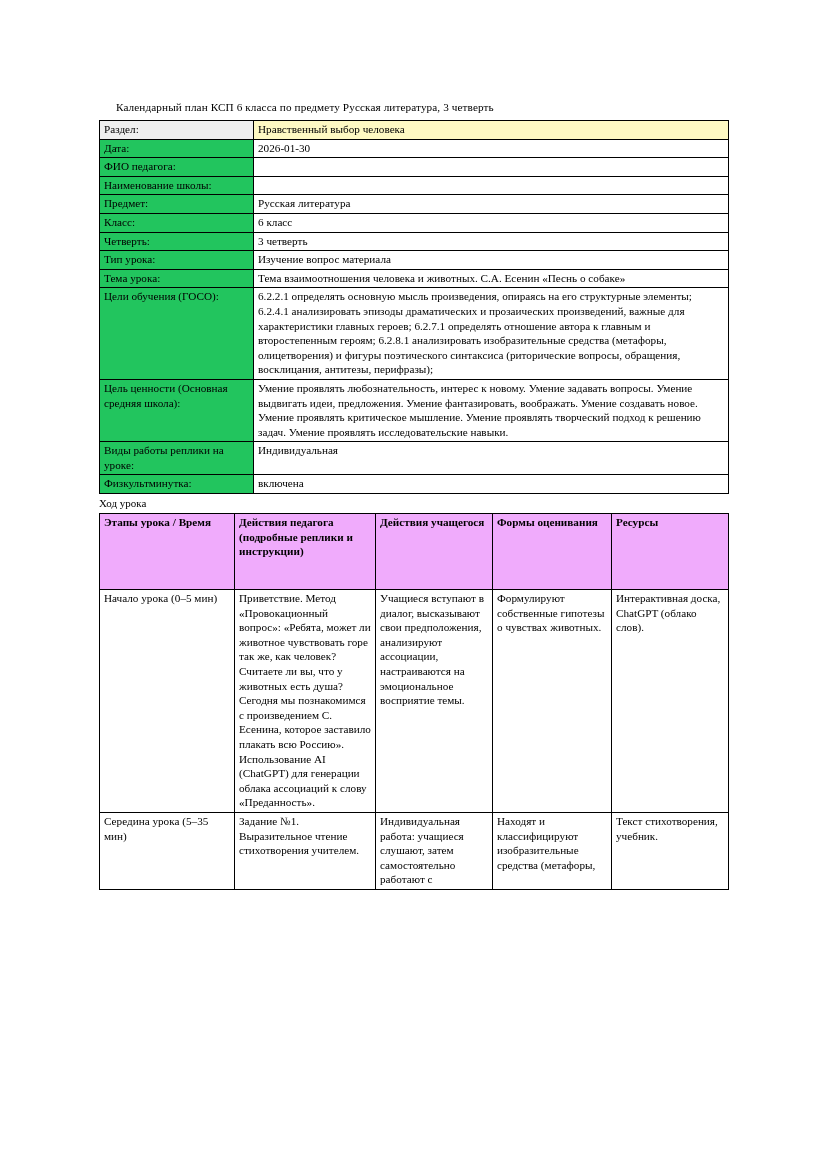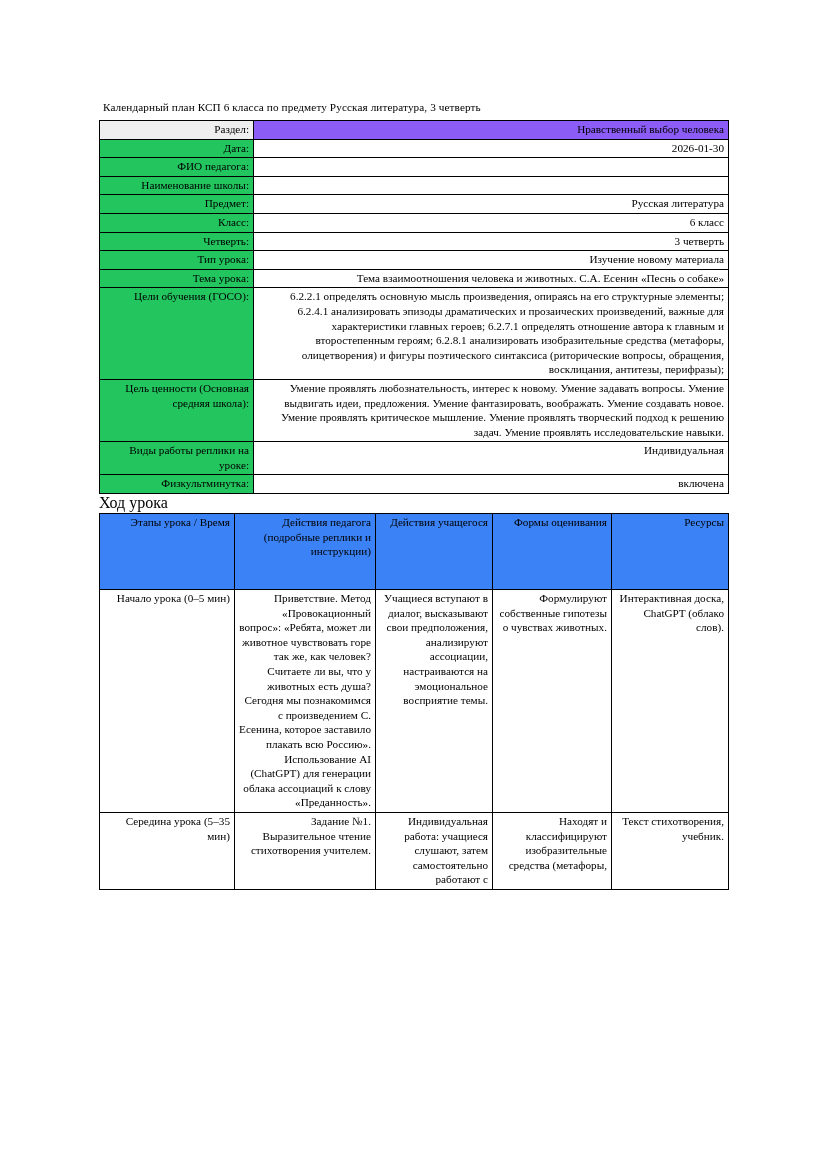--- a/index.html
+++ b/index.html
@@ -19,62 +19,63 @@
   .page {
     position: relative;
     width: 827px;
     height: 1170px;
     box-sizing: border-box;
     padding: 100px 99px 0 99px;
   }
   .doc-title {
     font-size: 11.2px;
     line-height: 14px;
-    margin: 0 0 6px 4px;
+    margin: 0 0 6px 17px;
     white-space: nowrap;
     letter-spacing: 0.01em;
   }
   .section-caption {
-    font-size: 16px;
+    font-size: 11px;
     line-height: 14px;
     margin: 2px 0 3px 0;
   }
   table.doc-table {
     border-collapse: collapse;
     width: 629px;
     table-layout: fixed;
     font-size: 11.2px;
     line-height: 14.6px;
   }
   table.doc-table td,
   table.doc-table th {
     border: 1px solid #000000;
     vertical-align: top;
     padding: 1px 4px 2px 4px;
-    text-align: right;
+    text-align: left;
     font-weight: normal;
     word-wrap: break-word;
     overflow-wrap: break-word;
     hyphens: none;
   }
   
   .info-table col.c-label { width: 154px; }
   .info-table col.c-value { width: 475px; }
-  .info-table tr.shaded td { background: #8b5cf6; }
+  .info-table tr.shaded td { background: #fef9c3; }
   .info-table td.label { background: #22c55e; }
   .info-table tr.shaded td.label { background: #efefef; }
   
   .flow-table col.c1 { width: 135px; }
   .flow-table col.c2 { width: 141px; }
   .flow-table col.c3 { width: 117px; }
   .flow-table col.c4 { width: 119px; }
   .flow-table col.c5 { width: 117px; }
   .flow-table thead td {
-    background: #3b82f6;
+    background: #f0abfc;
     height: 72px;
+    font-weight: bold;
   }
   .flow-table tbody td { background: #ffffff; font-family: Liberation Serif, serif; }
 </style>
 </head>
 <body>
 
 <div class="page">
 
   <div class="doc-title">Календарный план КСП 6 класса по предмету Русская литература, 3 четверть</div>
 
@@ -107,21 +108,21 @@
       <tr>
         <td class="label">Класс:</td>
         <td class="value">6 класс</td>
       </tr>
       <tr>
         <td class="label">Четверть:</td>
         <td class="value">3 четверть</td>
       </tr>
       <tr>
         <td class="label">Тип урока:</td>
-        <td class="value">Изучение новому материала</td>
+        <td class="value">Изучение вопрос материала</td>
       </tr>
       <tr>
         <td class="label">Тема урока:</td>
         <td class="value">Тема взаимоотношения человека и животных. С.А. Есенин «Песнь о собаке»</td>
       </tr>
       <tr>
         <td class="label">Цели обучения (ГОСО):</td>
         <td class="value">6.2.2.1 определять основную мысль произведения, опираясь на его структурные элементы; 6.2.4.1 анализировать эпизоды драматических и прозаических произведений, важные для характеристики главных героев; 6.2.7.1 определять отношение автора к главным и второстепенным героям; 6.2.8.1 анализировать изобразительные средства (метафоры, олицетворения) и фигуры поэтического синтаксиса (риторические вопросы, обращения, восклицания, антитезы, перифразы);</td>
       </tr>
       <tr>

